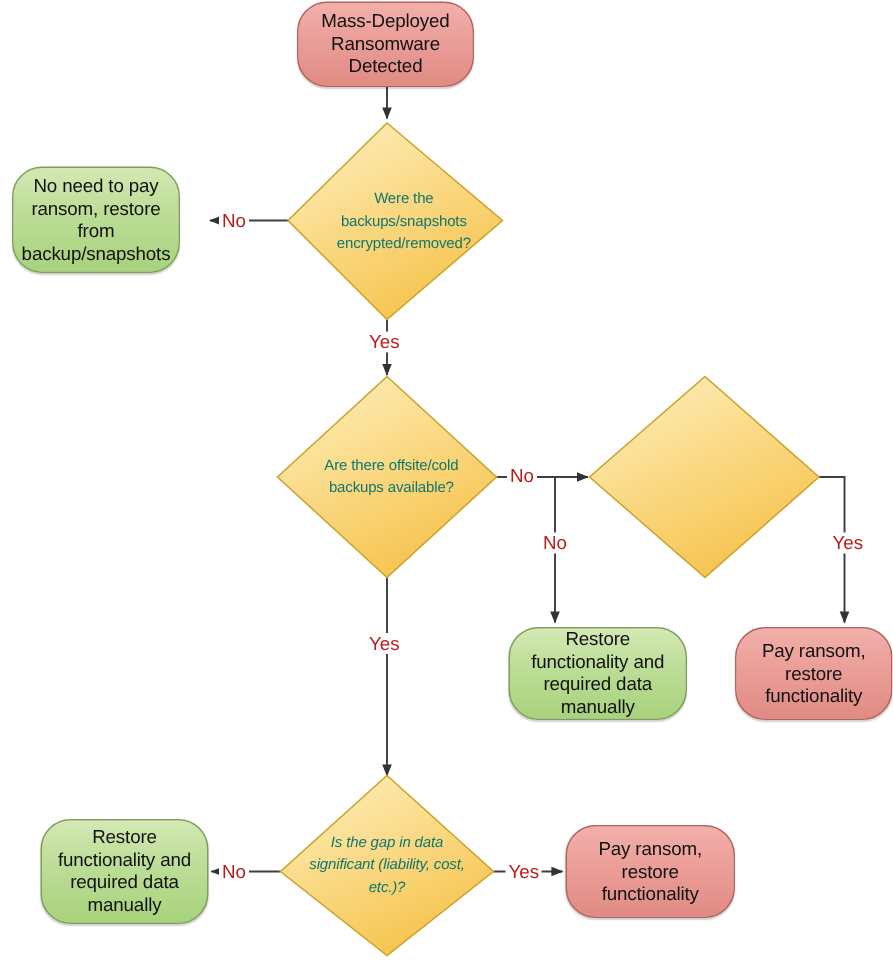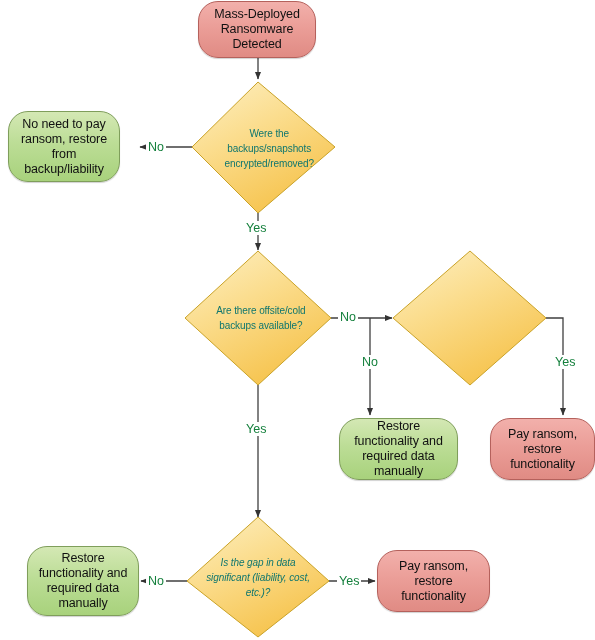--- a/index.html
+++ b/index.html
@@ -68,21 +68,21 @@
     text-align: center;
     font-size: 10px;
     line-height: 15px;
     color: #0f766e;
     white-space: pre-line;
     letter-spacing: -0.1px;
   }
   .edge-label {
     position: absolute;
     font-size: 12.5px;
-    color: #15803d;
+    color: #b91c1c;
     background: #ffffff;
     padding: 0 2px;
     line-height: 14px;
     white-space: nowrap;
   }
 </style>
 </head>
 <body>
 
 <div id="canvas">
@@ -131,21 +131,21 @@
   <div class="node box red" style="left:198px; top:1px; width:118px; height:57px;">
     <span class="label">Mass-Deployed
 Ransomware
 Detected</span>
   </div>
 
   <div class="node box green" style="left:8px; top:111px; width:112px; height:71px;">
     <span class="label">No need to pay
 ransom, restore
 from
-backup/liability</span>
+backup/snapshots</span>
   </div>
 
   <div class="node box green" style="left:339px; top:418px; width:119px; height:62px;">
     <span class="label">Restore
 functionality and
 required data
 manually</span>
   </div>
 
   <div class="node box red" style="left:490px; top:418px; width:105px; height:62px;">

